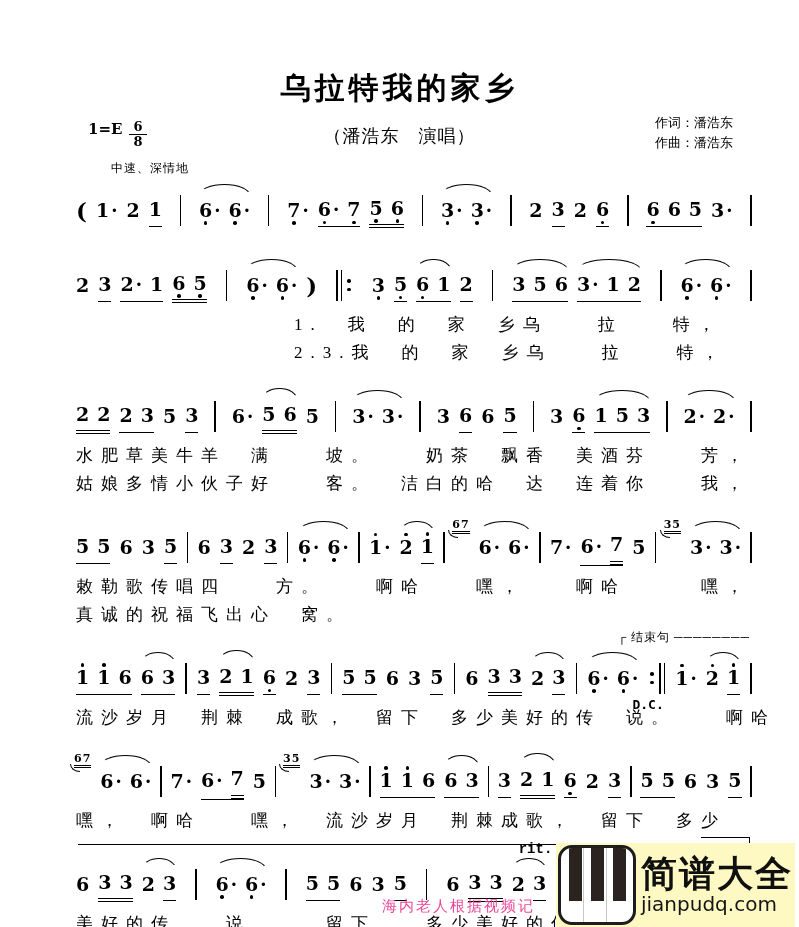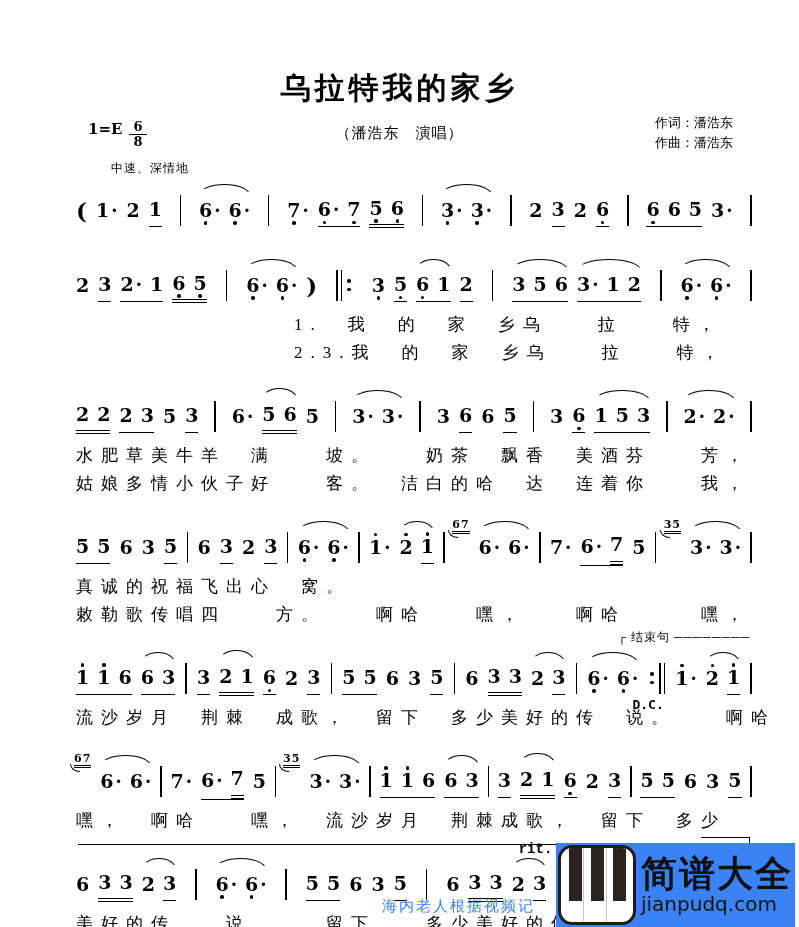--- a/index.html
+++ b/index.html
@@ -1,21 +1,21 @@
 <!DOCTYPE html>
 <html><head>
 <meta charset="utf-8">
 <style>
   html,body{margin:0;padding:0;background:#888;}
   #page{position:relative;width:799px;height:927px;background:#ffffff;margin:0 auto;overflow:hidden;
         font-family:"Liberation Serif", serif;color:#000;}
   
   .title{position:absolute;left:0;top:68px;width:100%;text-align:center;
          font-size:30px;font-weight:bold;letter-spacing:4px;}
-  .subtitle{position:absolute;left:0;top:124px;width:100%;text-align:center;font-size:15px;letter-spacing:1px;}
+  .subtitle{position:absolute;left:0;top:124px;width:100%;text-align:center;font-size:18px;letter-spacing:1px;}
   .credits{position:absolute;right:66px;top:113px;font-size:13px;line-height:20px;text-align:left;}
   .keysig{position:absolute;left:88px;top:120px;font-size:15px;font-weight:bold;
           font-family:"DejaVu Serif", serif;display:flex;align-items:flex-start;gap:7px;}
   .frac{display:inline-block;text-align:center;font-size:13px;line-height:1.1;}
   .frac .tp{display:block;border-bottom:1.4px solid #000;padding:0 4px;}
   .frac .bt{display:block;padding:0 4px;}
   .tempo{position:absolute;left:111px;top:160px;font-size:12px;letter-spacing:1px;}
   
   #music{position:absolute;left:76px;top:176px;width:676px;}
   .sys{position:relative;margin-bottom:15px;}
@@ -48,23 +48,23 @@
   .rdots i{width:3.5px;height:3.5px;background:#000;border-radius:50%;}
   .below{position:absolute;top:34px;left:-16px;font-style:normal;font-weight:bold;
          font-family:"DejaVu Sans Mono", monospace;font-size:13px;white-space:nowrap;}
   .corner{position:absolute;right:2px;top:-15px;font-size:12px;letter-spacing:1px;white-space:nowrap;}
   .prule{position:absolute;left:0;top:-13px;width:100%;height:12px;}
   .pr1{position:absolute;left:2px;top:7px;width:604px;border-top:1.6px solid #000;}
   .pr2{position:absolute;right:2px;top:0;width:48px;height:10px;border-top:1.6px solid #000;border-right:1.6px solid #000;}
   .lyr{font-size:17px;letter-spacing:8px;height:28px;line-height:28px;white-space:pre;}
   .lyr.ind{padding-left:218px;}
   
-  .footnote{position:absolute;left:382px;top:897px;font-size:15px;letter-spacing:2px;color:#3b82f6;}
+  .footnote{position:absolute;left:382px;top:897px;font-size:15px;letter-spacing:2px;color:#ec4899;}
   .watermark{position:absolute;left:556px;top:843px;display:flex;align-items:center;gap:5px;
-             background:#3b82f6;padding:2px;}
+             background:#fef9c3;padding:2px;}
   .wicon{width:72px;height:74px;border:3px solid #1d1d1d;border-radius:14px;background:#fff;
          position:relative;overflow:hidden;flex:none;}
   .wicon i{position:absolute;top:0;width:13px;height:72%;background:#2a2320;}
   .wicon b{position:absolute;top:0;bottom:0;width:1px;background:#c9c9c9;}
   .wtxt{display:flex;flex-direction:column;line-height:1;}
   .wname{font-weight:bold;font-size:36px;letter-spacing:2px;color:#101010;}
   .wurl{font-family:"DejaVu Sans", sans-serif;font-size:20px;color:#151515;margin-top:2px;}
 </style>
 </head>
 <body>
@@ -981,22 +981,22 @@
                   <i class="od"></i>
                 </span>
                 <span class="ad">·</span>
               </span>
             </span>
           </span>
           <span class="bar">
             <i class="bl"></i>
           </span>
         </div>
+        <div class="lyr">敕勒歌传唱四　　方。　　啊哈　　嘿，　　啊哈　　　嘿，</div>
         <div class="lyr">真诚的祝福飞出心　窝。</div>
-        <div class="lyr">敕勒歌传唱四　　方。　　啊哈　　嘿，　　啊哈　　　嘿，</div>
       </div>
       <div class="sys">
         <div class="corner">┌ 结束句 ────────</div>
         <div class="mline">
           <span class="meas">
             <span class="chunk gu1">
               <span class="nw">
                 <span class="n">
                   <i class="od on"></i>
                   <span class="dg">1</span>

